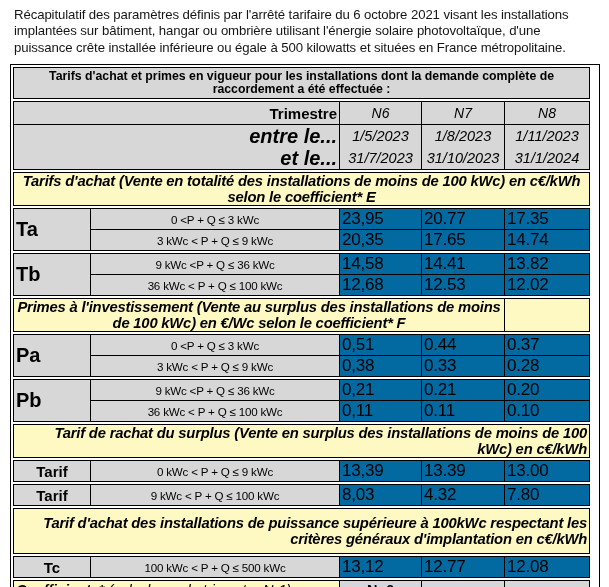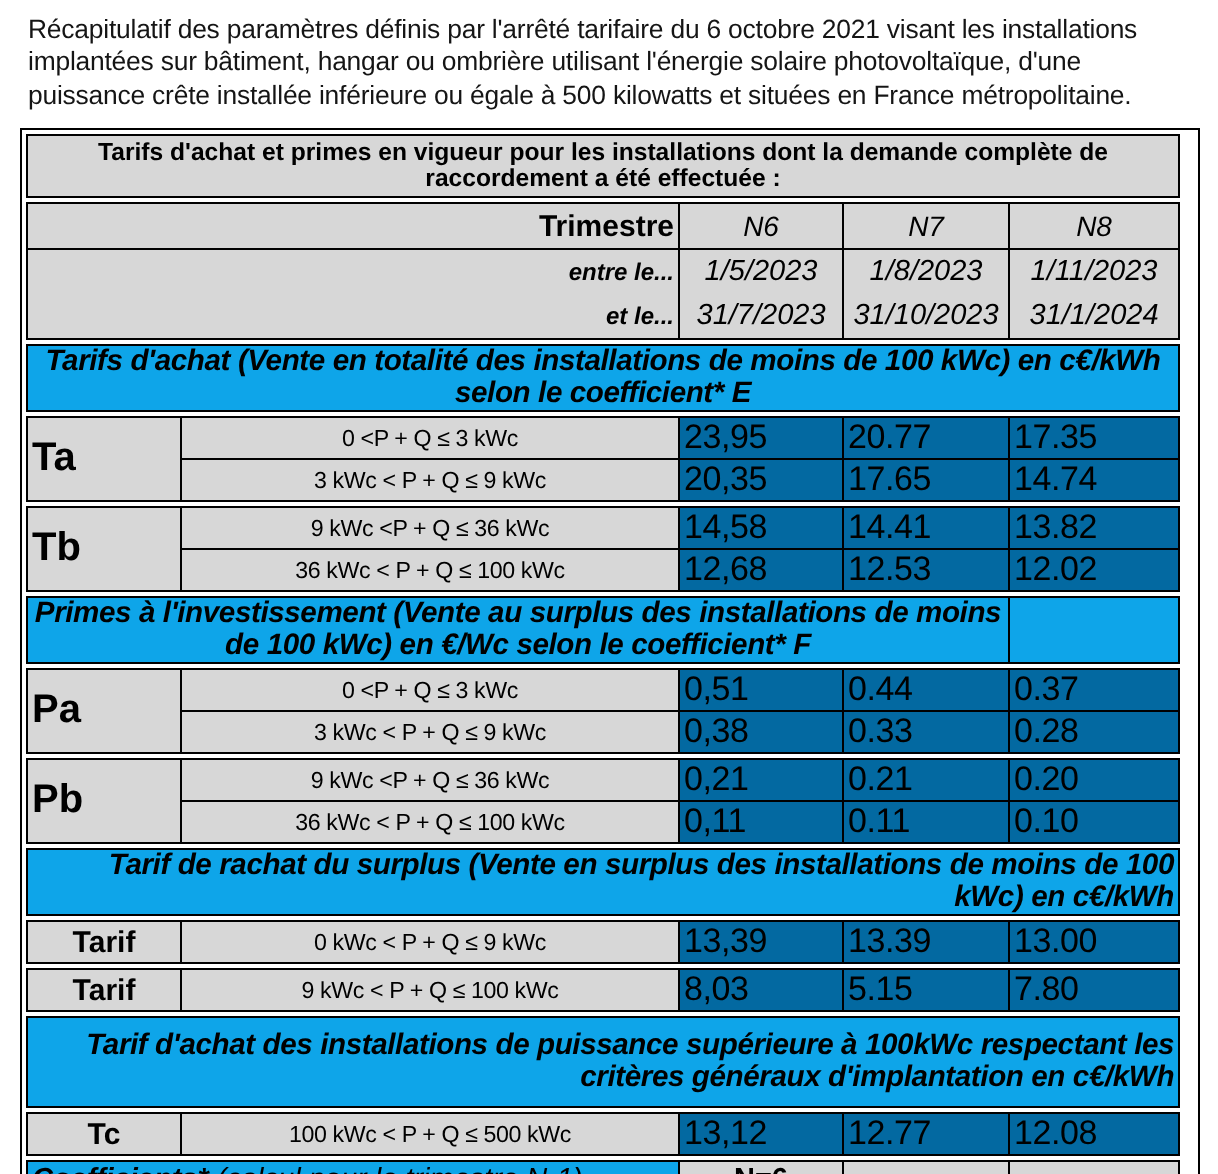--- a/index.html
+++ b/index.html
@@ -32,34 +32,34 @@
   table.block:first-child{margin-top:0;}
   table.block td{
     border:1px solid #000;
     padding:0 2px;
     vertical-align:middle;
     overflow:hidden;
   }
   col.c1{width:77px} col.c2{width:249px} col.c3{width:82px} col.c4{width:83px} col.c5{width:85px}
 
   .gray{background:#d7d7d7;}
-  .dgray{background:#0ea5e9;}
+  .dgray{background:#fef9c3;}
 
   .title-cell{
     height:30px;text-align:center;font-weight:bold;font-size:12.3px;line-height:13.5px;
   }
   .hlabel{
     text-align:right;font-weight:bold;font-size:15px;padding-right:5px;
     height:22px;
   }
   .quarter{
     text-align:center;font-style:italic;font-size:14px;
   }
   .q-n8{padding-top:6px;}
-  .dates-label{height:44px;text-align:right;font-weight:bold;font-style:italic;font-size:12px;padding-right:5px;}
+  .dates-label{height:44px;text-align:right;font-weight:bold;font-style:italic;font-size:20px;padding-right:5px;}
   .dates-label div, .dates div{line-height:22px;}
   .dates{text-align:center;font-style:italic;font-size:14.5px;}
   .sect{
     font-weight:bold;font-style:italic;font-size:14.8px;line-height:16px;
     text-align:center;height:32px;letter-spacing:-0.2px;
   }
   .sect-left{text-align:right;padding:2px 4px;}
   .sect-tall{height:44px;vertical-align:top;padding-top:3px;}
   .biglabel{
     text-align:left;font-weight:bold;font-size:20px;height:16px;
@@ -313,21 +313,21 @@
         <col class="c2">
         <col class="c3">
         <col class="c4">
         <col class="c5">
       </colgroup>
     <tbody>
         <tr class="h20">
       <td class="gray medlabel">Tarif</td>
       <td class="gray range">9 kWc &lt; P + Q ≤ 100 kWc</td>
       <td class="val">8,03</td>
-      <td class="val">5.15</td>
+      <td class="val">4.32</td>
       <td class="val">7.80</td>
     </tr>
   </tbody>
     </table>
 
   <table class="block">
     <colgroup>
         <col class="c1">
         <col class="c2">
         <col class="c3">

